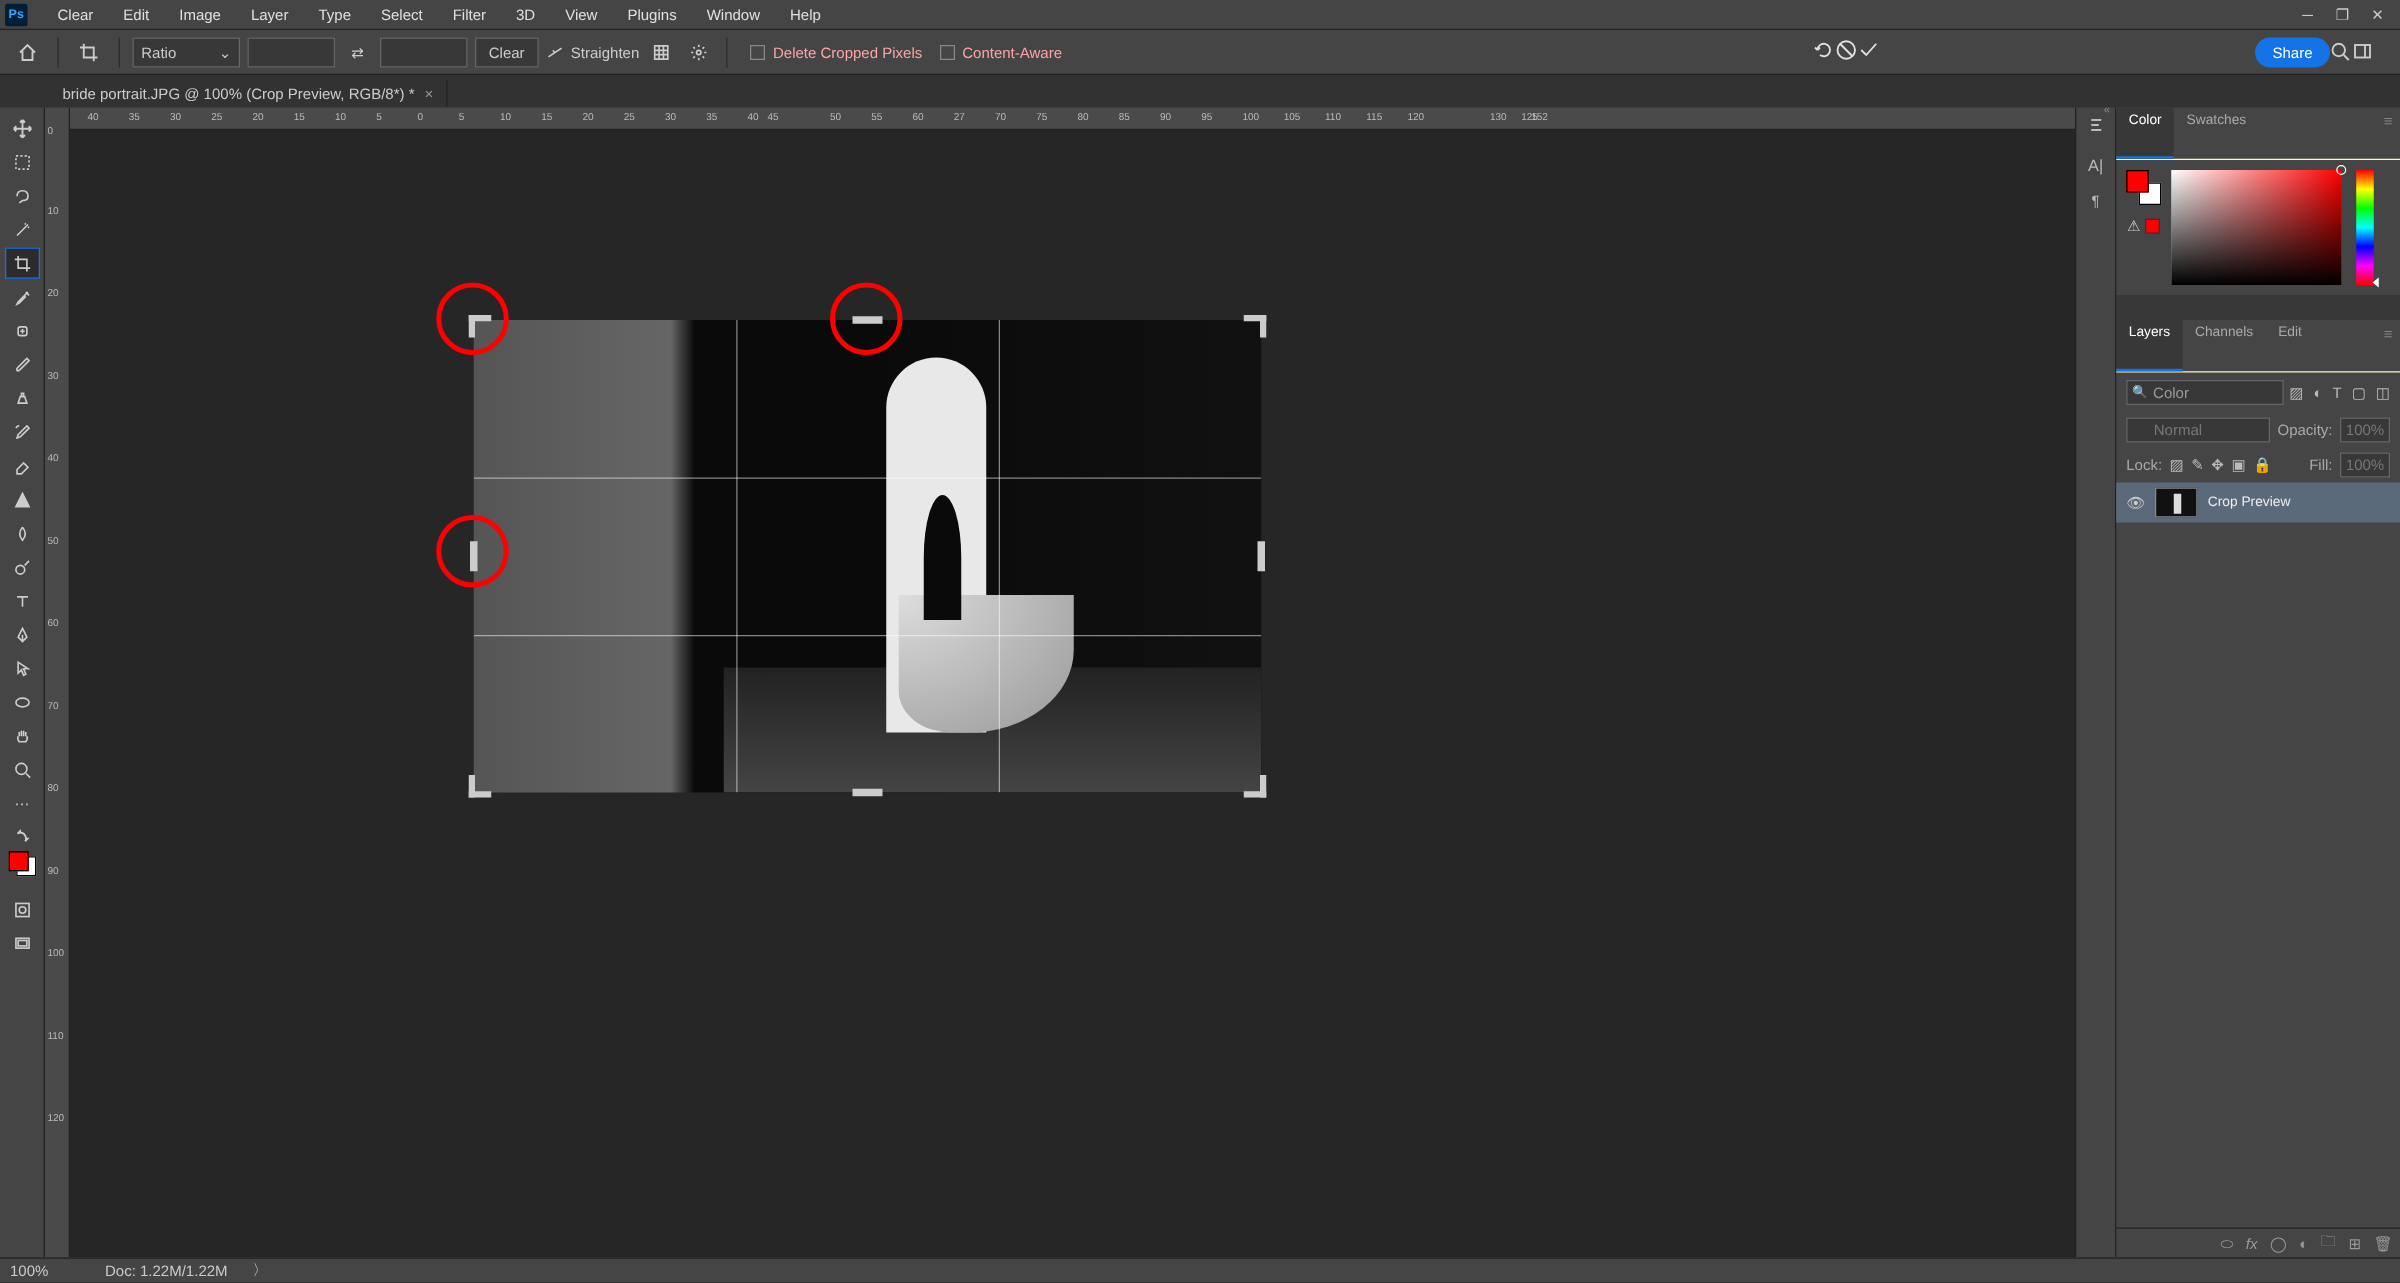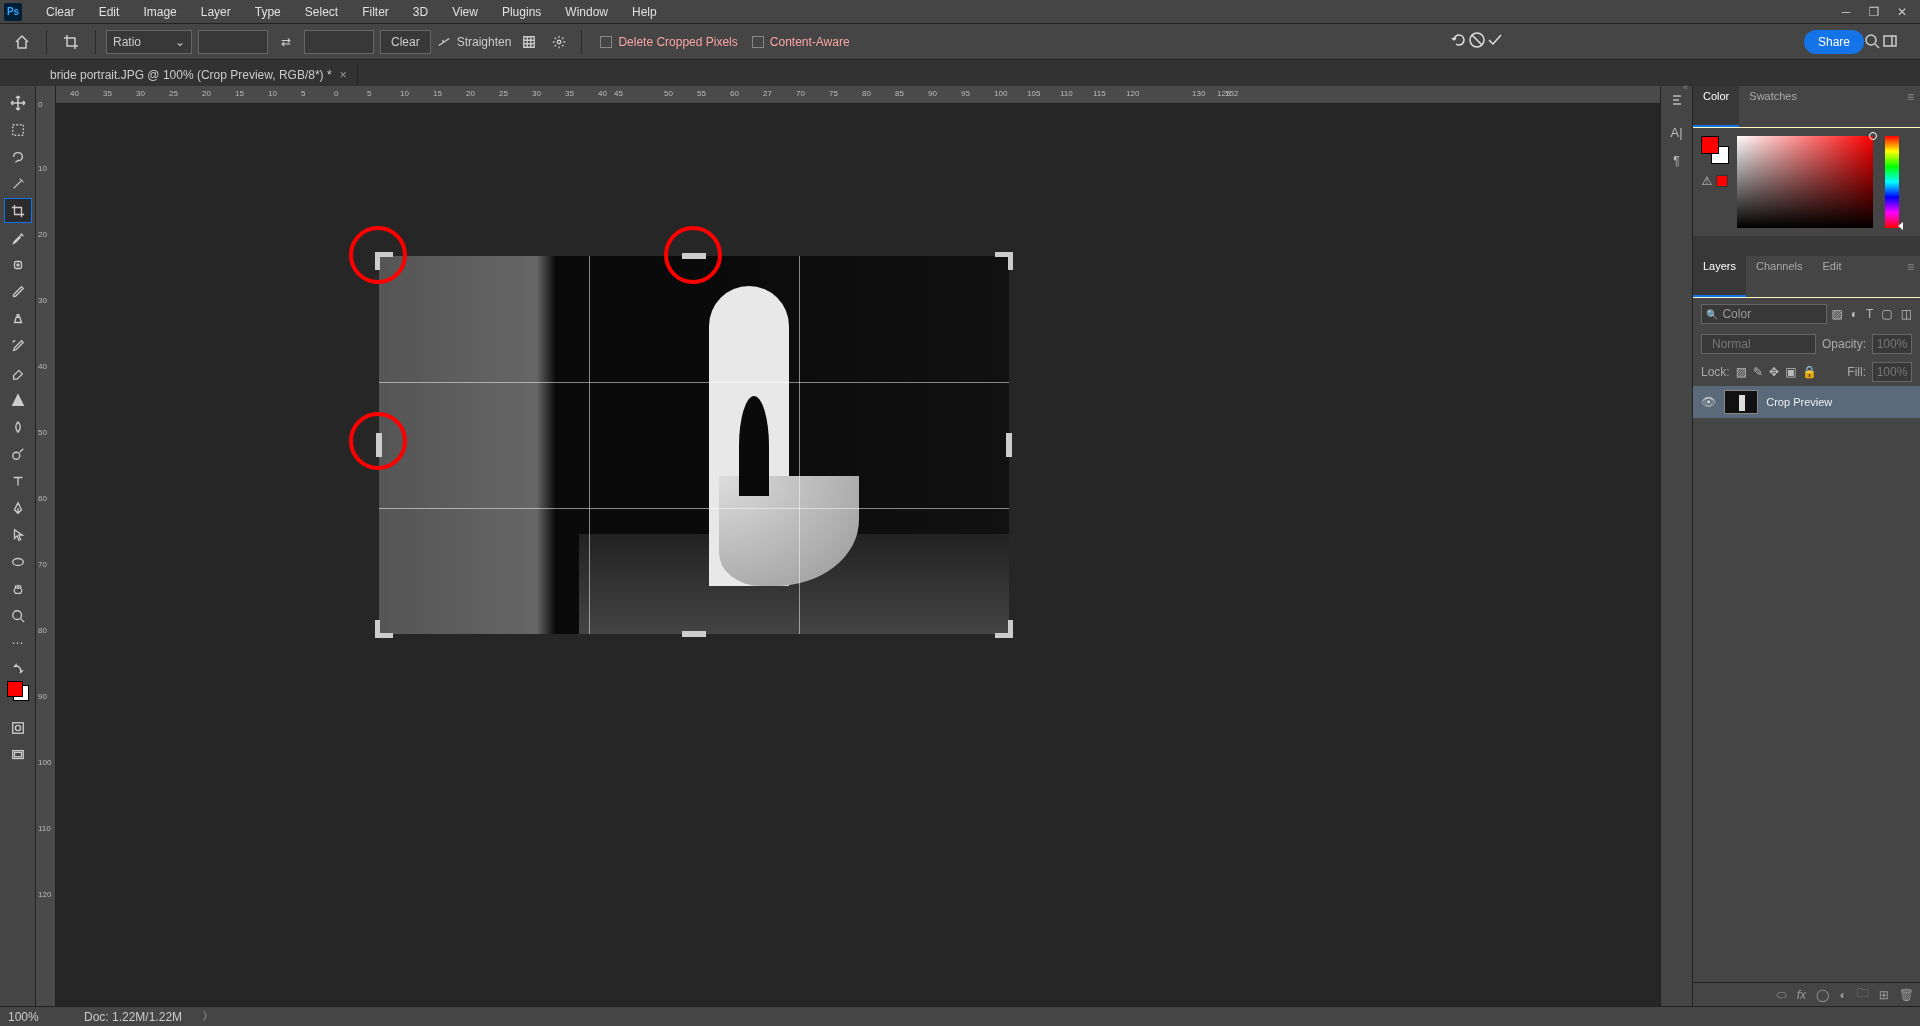--- a/index.html
+++ b/index.html
@@ -103,21 +103,21 @@
 .picker-corner { position: absolute; top: -4px; right: -4px; width: 8px; height: 8px; border: 1px solid #fff; border-radius: 50%; }
 .hue { width: 14px; height: 92px; background: linear-gradient(red, yellow, lime, cyan, blue, magenta, red); margin-left: 4px; position: relative;}
 .hue-ptr { position: absolute; bottom: -2px; right: -4px; width: 0; height: 0; border-top: 4px solid transparent; border-bottom: 4px solid transparent; border-right: 5px solid #fff; }
 
 
 .layers-panel { flex: 1; display: flex; flex-direction: column; }
 .layers-top { padding: 6px 8px; display: flex; align-items: center; gap: 4px; }
 .kind-search { flex: 1; height: 20px; background: #383838; border: 1px solid #666; display: flex; align-items: center; padding: 0 4px; font-size: 10px; color: #999; gap: 4px;}
 .filter-icons { display: flex; gap: 8px; font-size: 12px; color: #bbb; }
 .row2 { display: flex; padding: 4px 8px; align-items: center; gap: 6px; color: #aaa; font-size: 10px; }
-.blend { flex: 1; height: 20px; background: #383838; border: 1px solid #666; padding: 0 10px; display: flex; align-items: center; color:#777; }
+.blend { flex: 1; height: 20px; background: #383838; border: 1px solid #666; padding: 0 21px; display: flex; align-items: center; color:#777; }
 .op-box { width: 40px; height: 20px; background: #383838; border: 1px solid #666; display: flex; align-items: center; justify-content: center; color: #777; }
 .row3 { display: flex; padding: 4px 8px; align-items: center; gap: 6px; color: #aaa; font-size: 10px; }
 .lock-icons { display: flex; gap: 6px; color: #bbb; }
 .layer-list { flex: 1; }
 .layer { display: flex; align-items: center; padding: 4px 8px; background: #5a6a7a; gap: 8px; height: 32px; }
 .eye { color: #ccc; }
 .thumb { width: 34px; height: 24px; background: #111; border: 1px solid #888; position: relative; }
 .thumb::after { content: ""; position: absolute; left: 14px; top: 4px; width: 6px; height: 16px; background: #ddd; }
 .layer-name { color: #eee; font-size: 11px; }
 .layers-bottom { height: 24px; border-top: 1px solid #222; display: flex; align-items: center; justify-content: flex-end; gap: 10px; padding: 0 6px; color: #999; font-size: 11px; }

